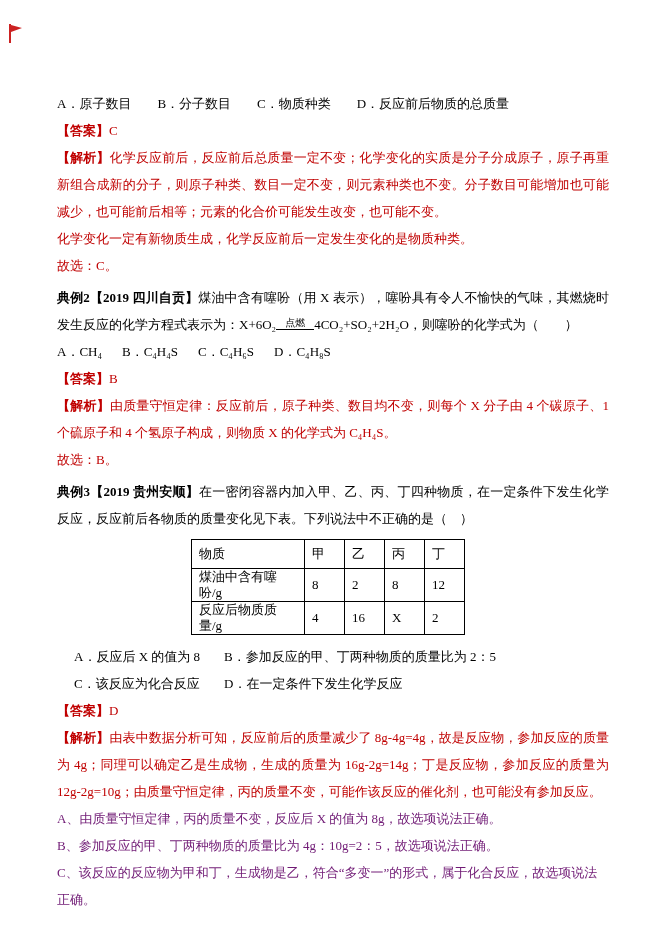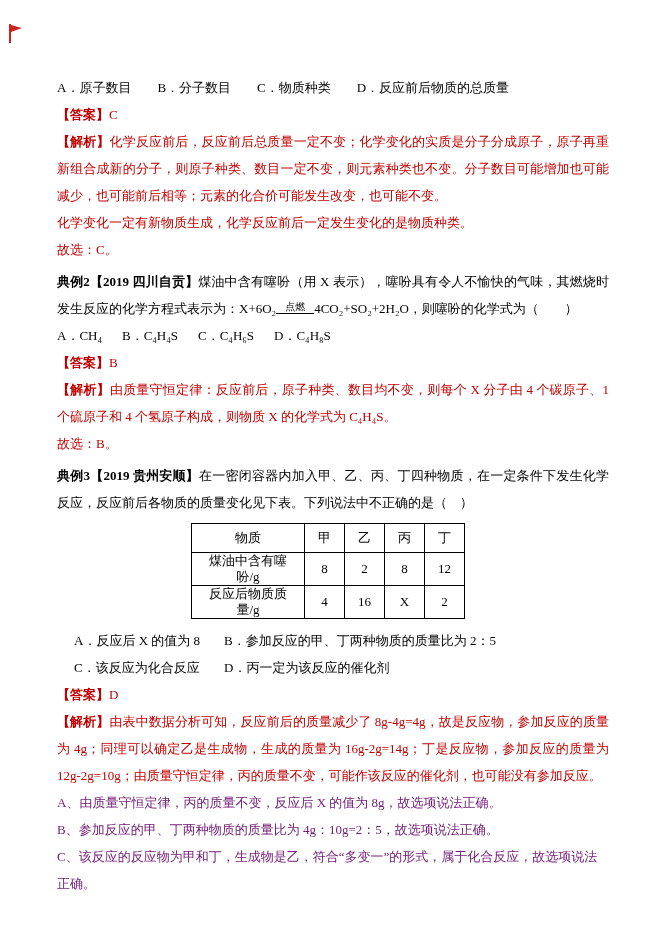--- a/index.html
+++ b/index.html
@@ -8,21 +8,21 @@
     width:661px; height:935px;
     background:#ffffff;
     font-family:"Liberation Serif","DejaVu Serif",serif;
     font-size:13px;
     line-height:27px;
     color:#000000;
     overflow:hidden;
   }
   .content {
     position:absolute;
-    left:57px; top:74px;
+    left:57px; top:90px;
     width:552px;
   }
   p { margin:0; text-align:justify; }
   .red    { color:#c00000; }
   .red2   { color:#701a75; }
   .b      { font-weight:bold; }
   .nj     { text-align:left; }
 
   
   .opt-row  { display:flex; gap:26px; text-align:left; }
@@ -52,21 +52,21 @@
   
   table.mass {
     border-collapse:collapse;
     margin:7px 0 8px 134px;
     table-layout:fixed;
   }
   table.mass td {
     border:1px solid #000;
     height:28px;
     padding:0 7px;
-    text-align:center;
+    text-align:left;
     font-size:13px;
     line-height:16px;
     vertical-align:middle;
   }
 
   
   .corner-flag {
     position:absolute;
     left:8px; top:24px;
     width:15px; height:19px;
@@ -161,21 +161,21 @@
         <td>X</td>
         <td>2</td>
       </tr>
     </tbody>
       </table>
 
     <div class="opt-grid">
       <span>A．反应后 X 的值为 8</span>
       <span>B．参加反应的甲、丁两种物质的质量比为 2：5</span>
       <span>C．该反应为化合反应</span>
-      <span>D．丙一定为该反应的催化剂</span>
+      <span>D．在一定条件下发生化学反应</span>
     </div>
 
     <p class="red nj">
       <span class="b">【答案】</span><span>D</span>
     </p>
 
     <p class="red">
       <span class="b">【解析】</span><span>由表中数据分析可知，反应前后的质量减少了 8g-4g=4g，故是反应物，参加反应的质量为 4g；同理可以确定乙是生成物，生成的质量为 16g-2g=14g；丁是反应物，参加反应的质量为 12g-2g=10g；由质量守恒定律，丙的质量不变，可能作该反应的催化剂，也可能没有参加反应。</span>
     </p>
 

